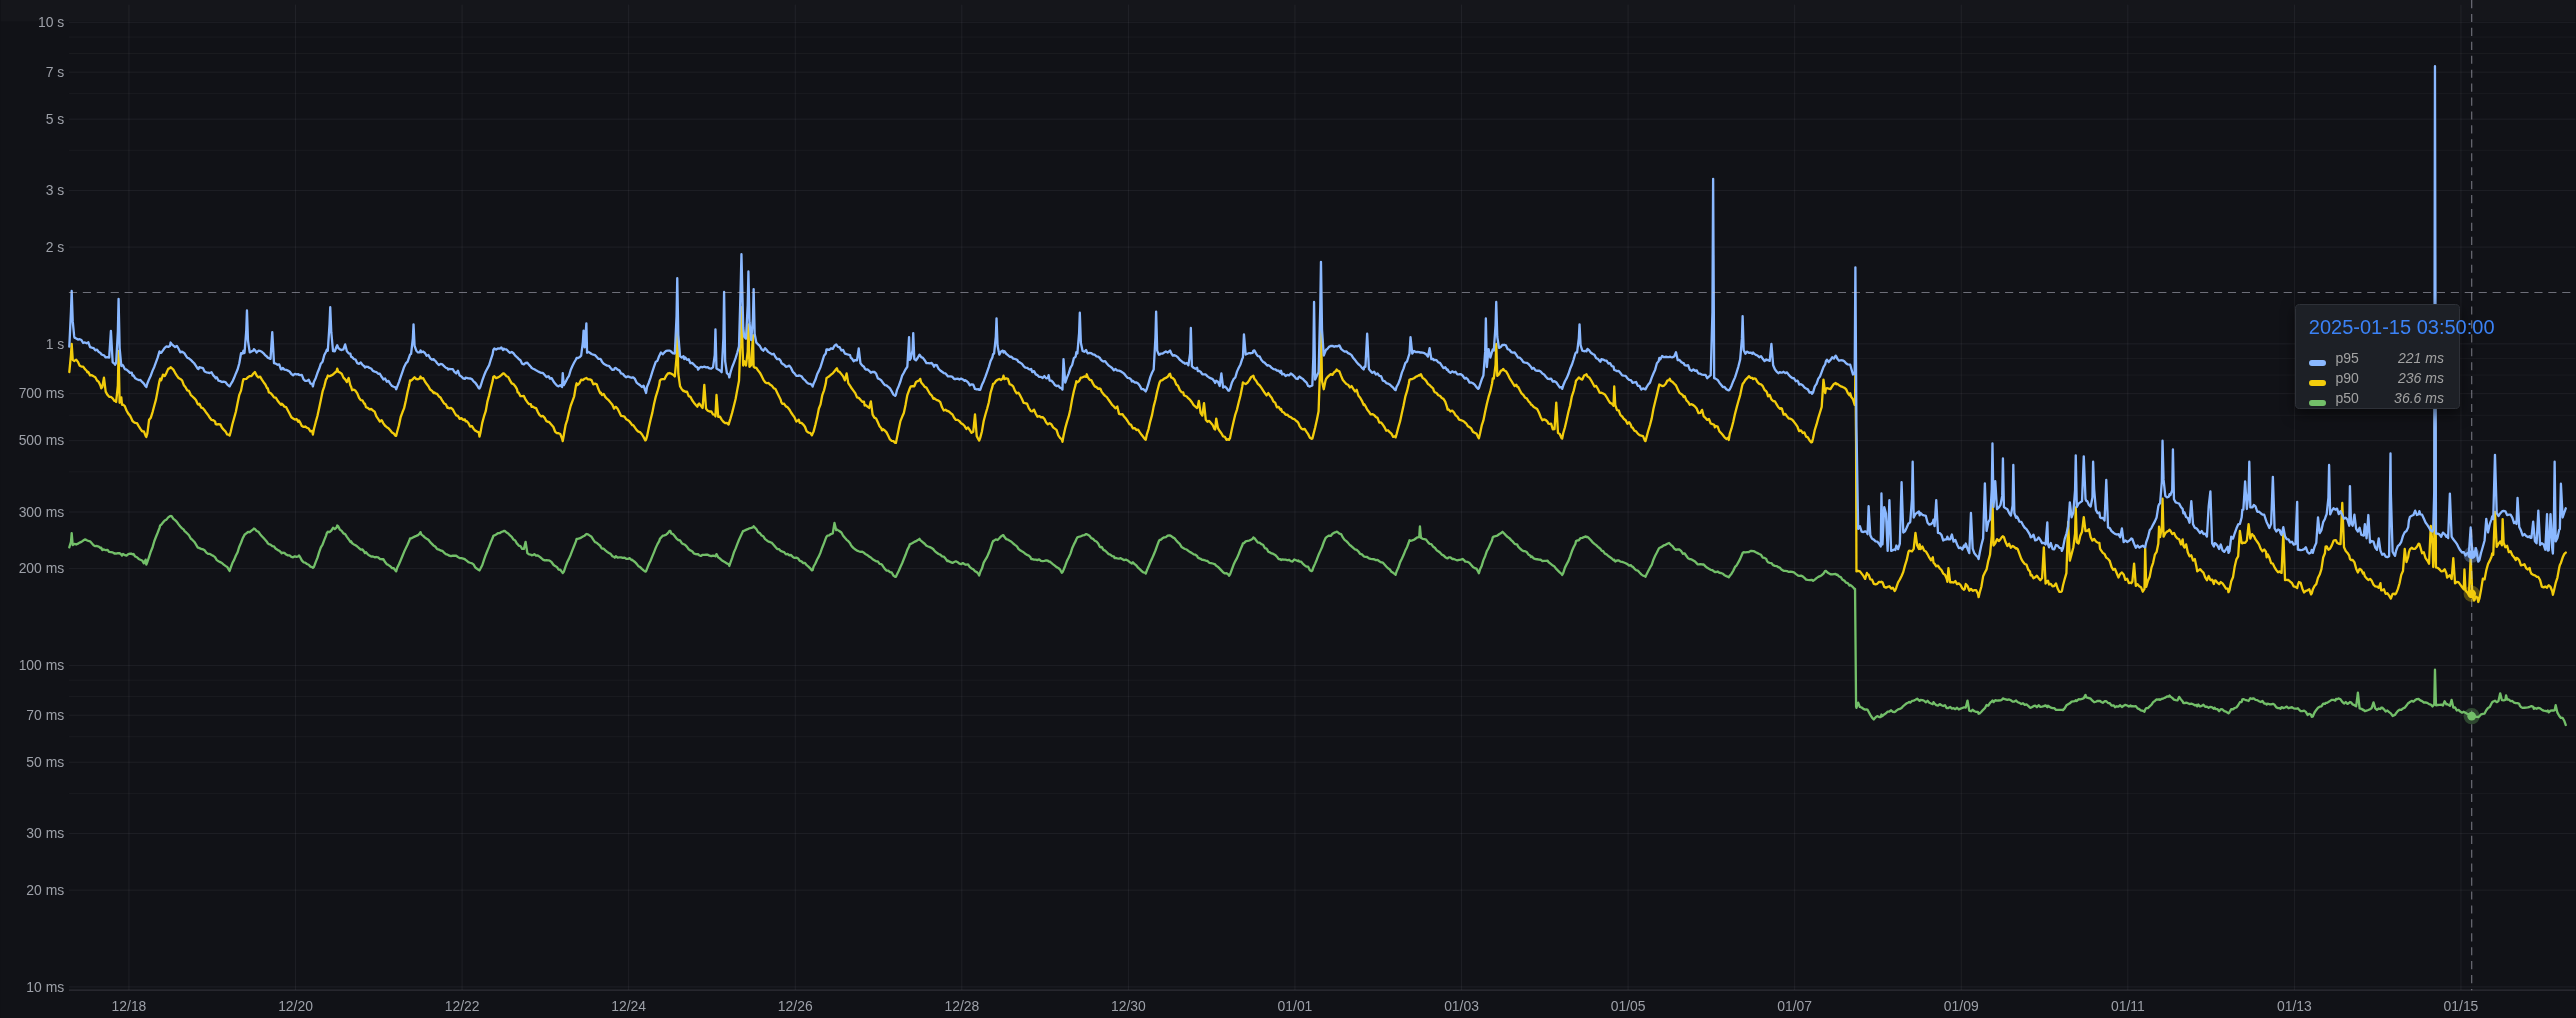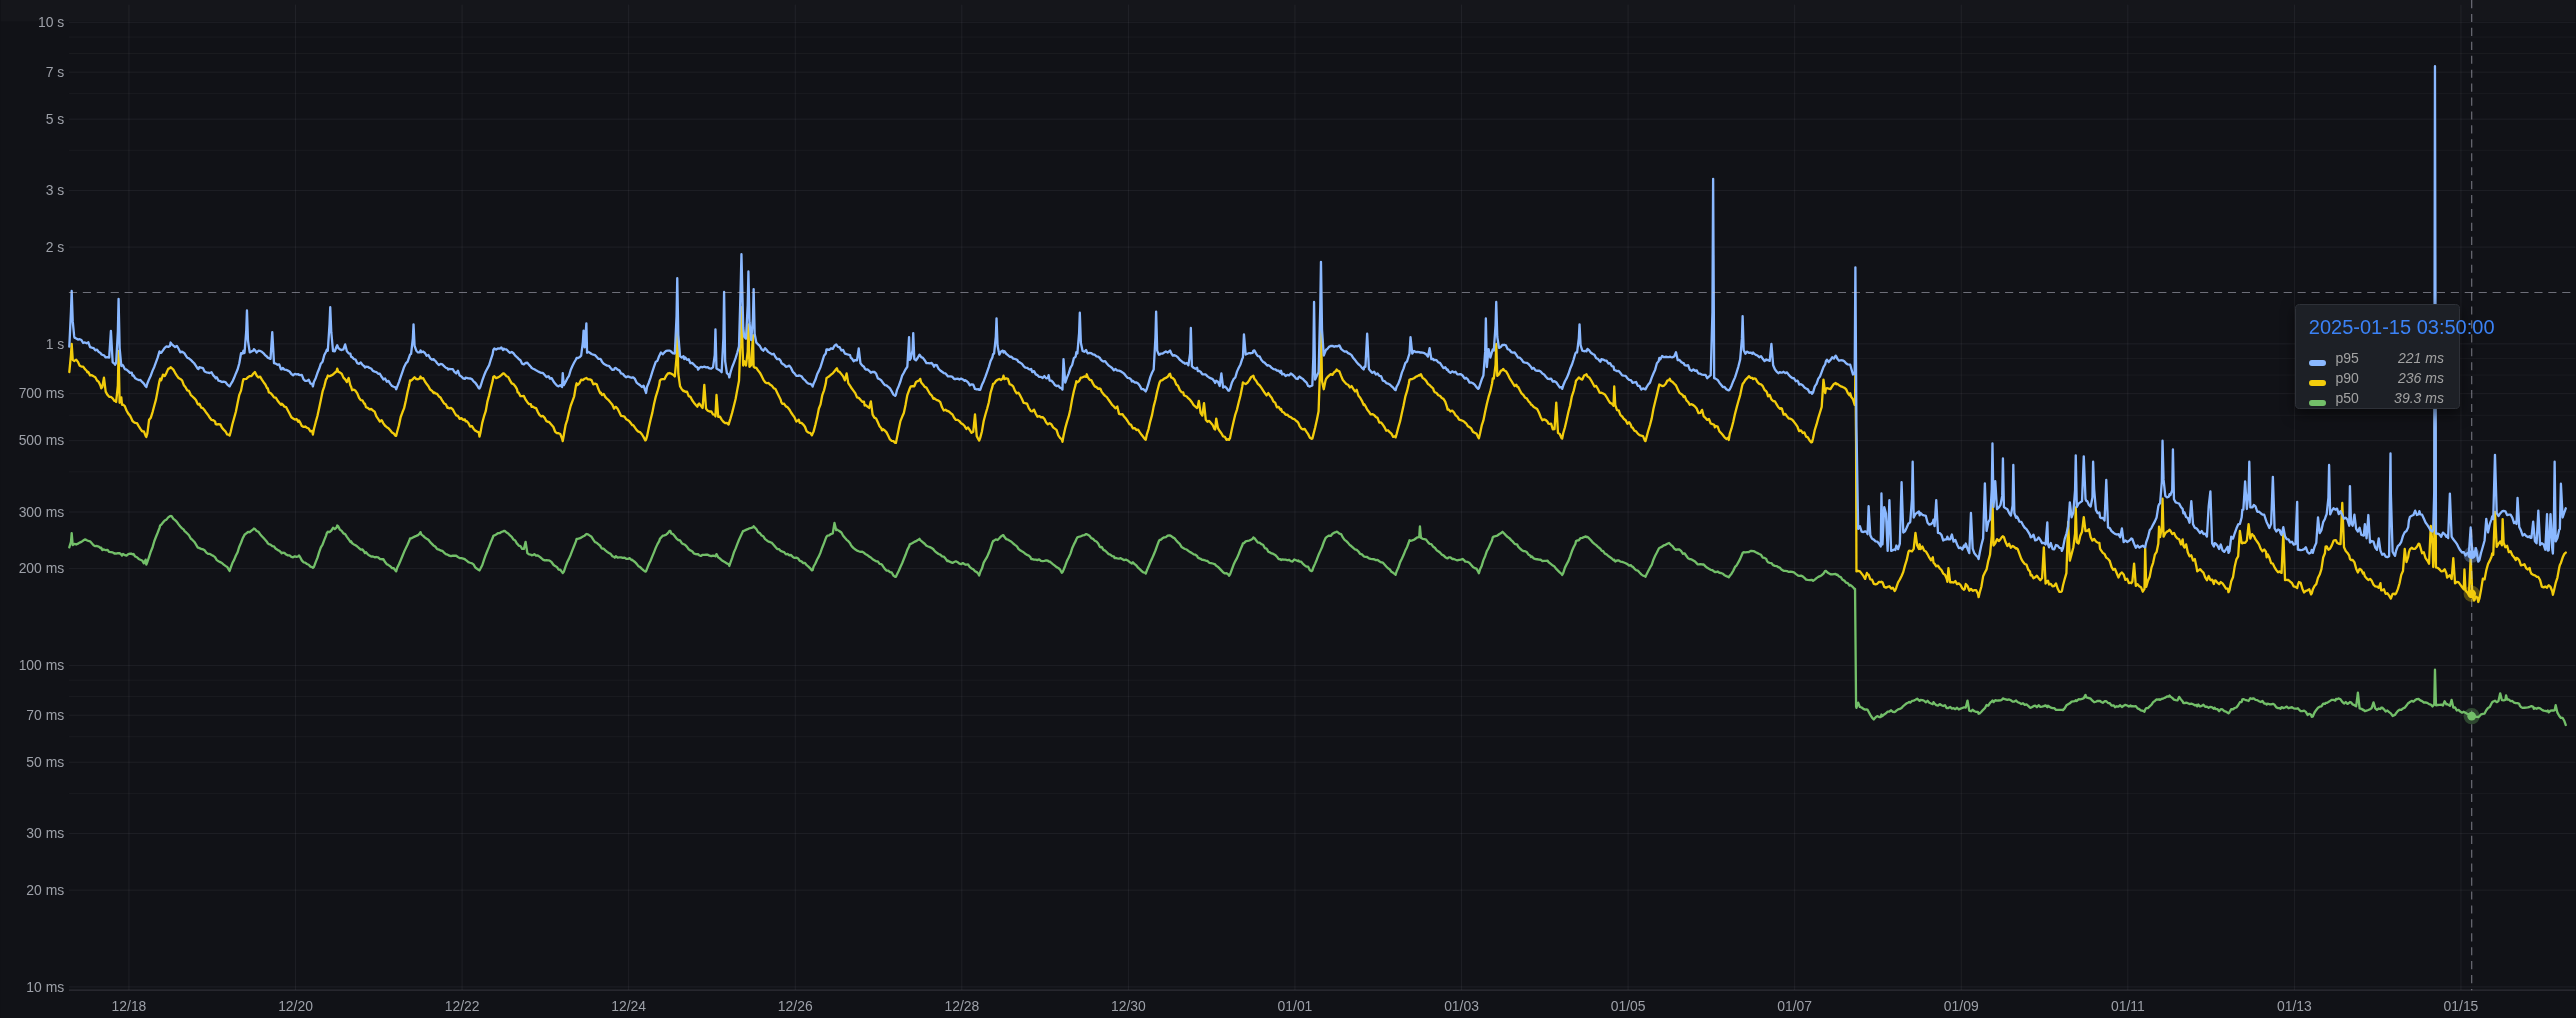--- a/index.html
+++ b/index.html
@@ -146,17 +146,17 @@
       <span class="tt-val">221 ms</span>
     </div>
     <div class="tt-row">
       <span class="chip" id="chip1" style="background: rgb(242, 204, 12);"></span>
       <span class="tt-label">p90</span>
       <span class="tt-val">236 ms</span>
     </div>
     <div class="tt-row">
       <span class="chip" id="chip2" style="background: rgb(115, 191, 105);"></span>
       <span class="tt-label">p50</span>
-      <span class="tt-val">39.3 ms</span>
+      <span class="tt-val">36.6 ms</span>
     </div>
   </div>
 </div>
 
 
 </body></html>

